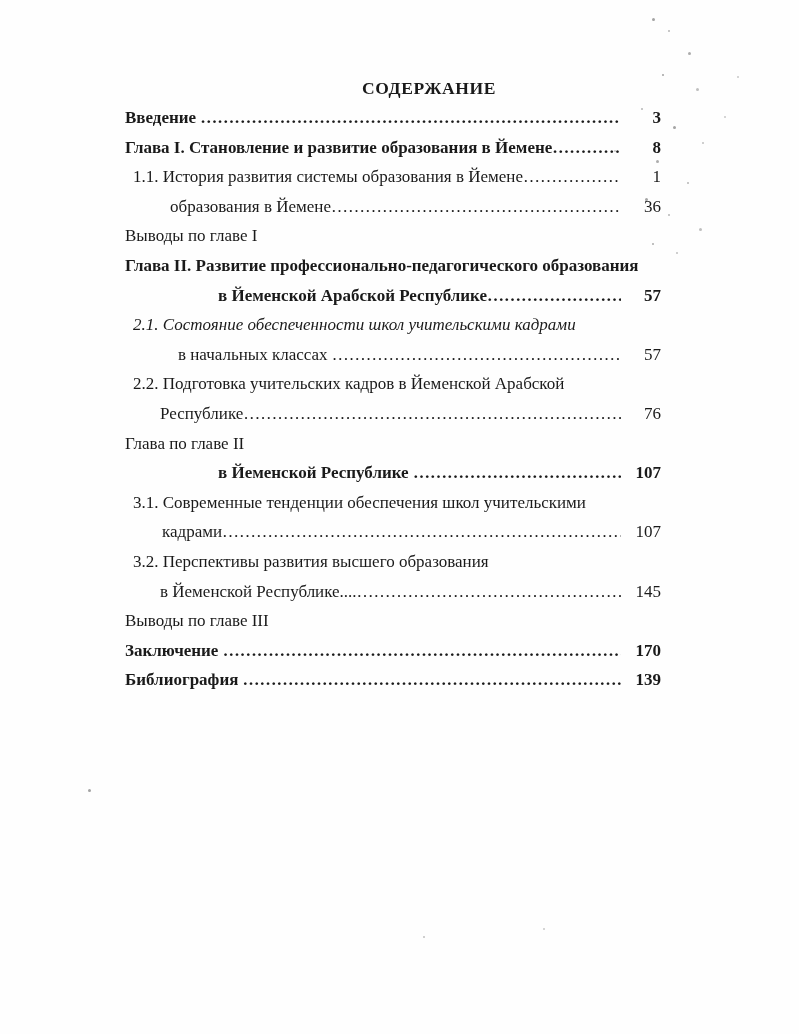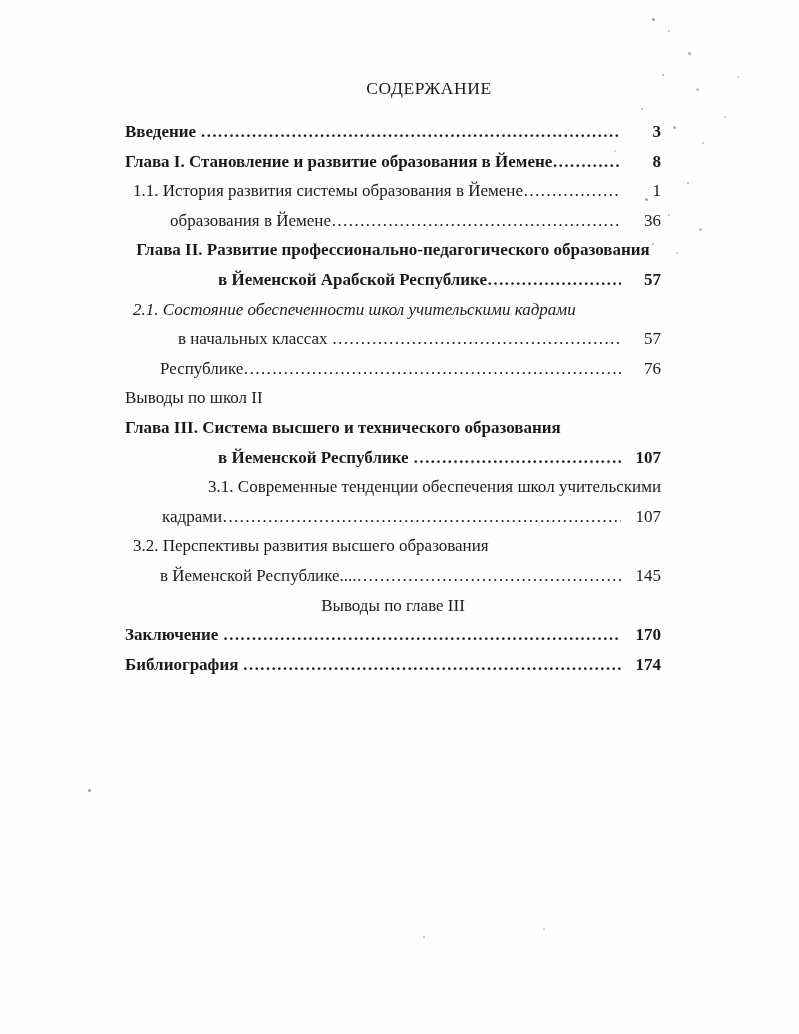--- a/index.html
+++ b/index.html
@@ -9,26 +9,26 @@
     width: 799px;
     height: 1034px;
     background: #fefefe;
     font-family: "Liberation Serif", "DejaVu Serif", serif;
     color: #1a1a1a;
     padding: 78px 138px 0 125px;
     overflow: hidden;
   }
   .title {
     font-size: 17.5px;
-    font-weight: normal;
+    font-weight: bold;
     letter-spacing: 0.6px;
     text-align: center;
     position: relative;
     left: 36px;
-    margin-bottom: 18px;
+    margin-bottom: 4px;
   }
   .toc-row {
     display: flex;
     align-items: baseline;
     line-height: 29.6px;
     font-size: 17px;
   }
   .toc-row.bold { font-weight: bold; }
   .toc-row .text {
     flex: 1 1 auto;
@@ -86,74 +86,78 @@
     <span class="page-num">8</span>
   </div>
       <div class="toc-row">
     <span class="text" style="padding-left: 8px;">1.1. История развития системы образования в Йемене………………………</span>
     <span class="page-num">1</span>
   </div>
       <div class="toc-row">
     <span class="text" style="padding-left: 45px;">образования в Йемене………………………………………………………………..</span>
     <span class="page-num">36</span>
   </div>
+      <div class="toc-row">
+    <span class="text" style="padding-left: 0px;">Выводы по главе I</span>
+
+  </div>
       <div class="toc-row bold">
-    <span class="text" style="padding-left: 0px; text-align: center;">Глава II. Развитие профессионально-педагогического образования</span>
+    <span class="text" style="padding-left: 0px;">Глава II. Развитие профессионально-педагогического образования</span>
 
   </div>
       <div class="toc-row bold">
     <span class="text" style="padding-left: 93px;">в Йеменской Арабской Республике……………………………………………</span>
     <span class="page-num">57</span>
   </div>
       <div class="toc-row">
     <span class="text" style="padding-left: 8px; font-style: italic;">2.1. Состояние обеспеченности школ учительскими кадрами</span>
 
   </div>
       <div class="toc-row">
     <span class="text" style="padding-left: 53px;">в начальных классах …………………………………………………………………..</span>
     <span class="page-num">57</span>
   </div>
       <div class="toc-row">
+    <span class="text" style="padding-left: 8px;">2.2. Подготовка учительских кадров в Йеменской Арабской</span>
+
+  </div>
+      <div class="toc-row">
     <span class="text" style="padding-left: 35px;">Республике……………………………………………………………………………...</span>
     <span class="page-num">76</span>
   </div>
       <div class="toc-row">
-    <span class="text" style="padding-left: 0px;">Выводы по школ II</span>
-
-  </div>
-      <div class="toc-row bold">
-    <span class="text" style="padding-left: 0px;">Глава III. Система высшего и технического образования</span>
+    <span class="text" style="padding-left: 0px;">Глава по главе II</span>
 
   </div>
       <div class="toc-row bold">
     <span class="text" style="padding-left: 93px;">в Йеменской Республике ……………………………………………………</span>
     <span class="page-num">107</span>
   </div>
       <div class="toc-row">
-    <span class="text" style="padding-left: 8px; text-align: right;">3.1. Современные тенденции обеспечения школ учительскими</span>
+    <span class="text" style="padding-left: 8px;">3.1. Современные тенденции обеспечения школ учительскими</span>
 
   </div>
       <div class="toc-row">
     <span class="text" style="padding-left: 37px;">кадрами…………………………………………………………………………………..</span>
     <span class="page-num">107</span>
   </div>
       <div class="toc-row">
     <span class="text" style="padding-left: 8px;">3.2. Перспективы развития высшего образования</span>
 
   </div>
       <div class="toc-row">
     <span class="text" style="padding-left: 35px;">в Йеменской Республике....……………………………………………………...</span>
     <span class="page-num">145</span>
   </div>
       <div class="toc-row">
-    <span class="text" style="padding-left: 0px; text-align: center;">Выводы по главе III</span>
+    <span class="text" style="padding-left: 0px;">Выводы по главе III</span>
 
   </div>
       <div class="toc-row bold">
     <span class="text" style="padding-left: 0px;">Заключение ………………………………………………………………………………</span>
     <span class="page-num">170</span>
   </div>
       <div class="toc-row bold">
     <span class="text" style="padding-left: 0px;">Библиография ……………………………………………………………………………</span>
-    <span class="page-num">174</span>
+    <span class="page-num">139</span>
   </div>
     </div>
 </div>
 
 </body></html>

